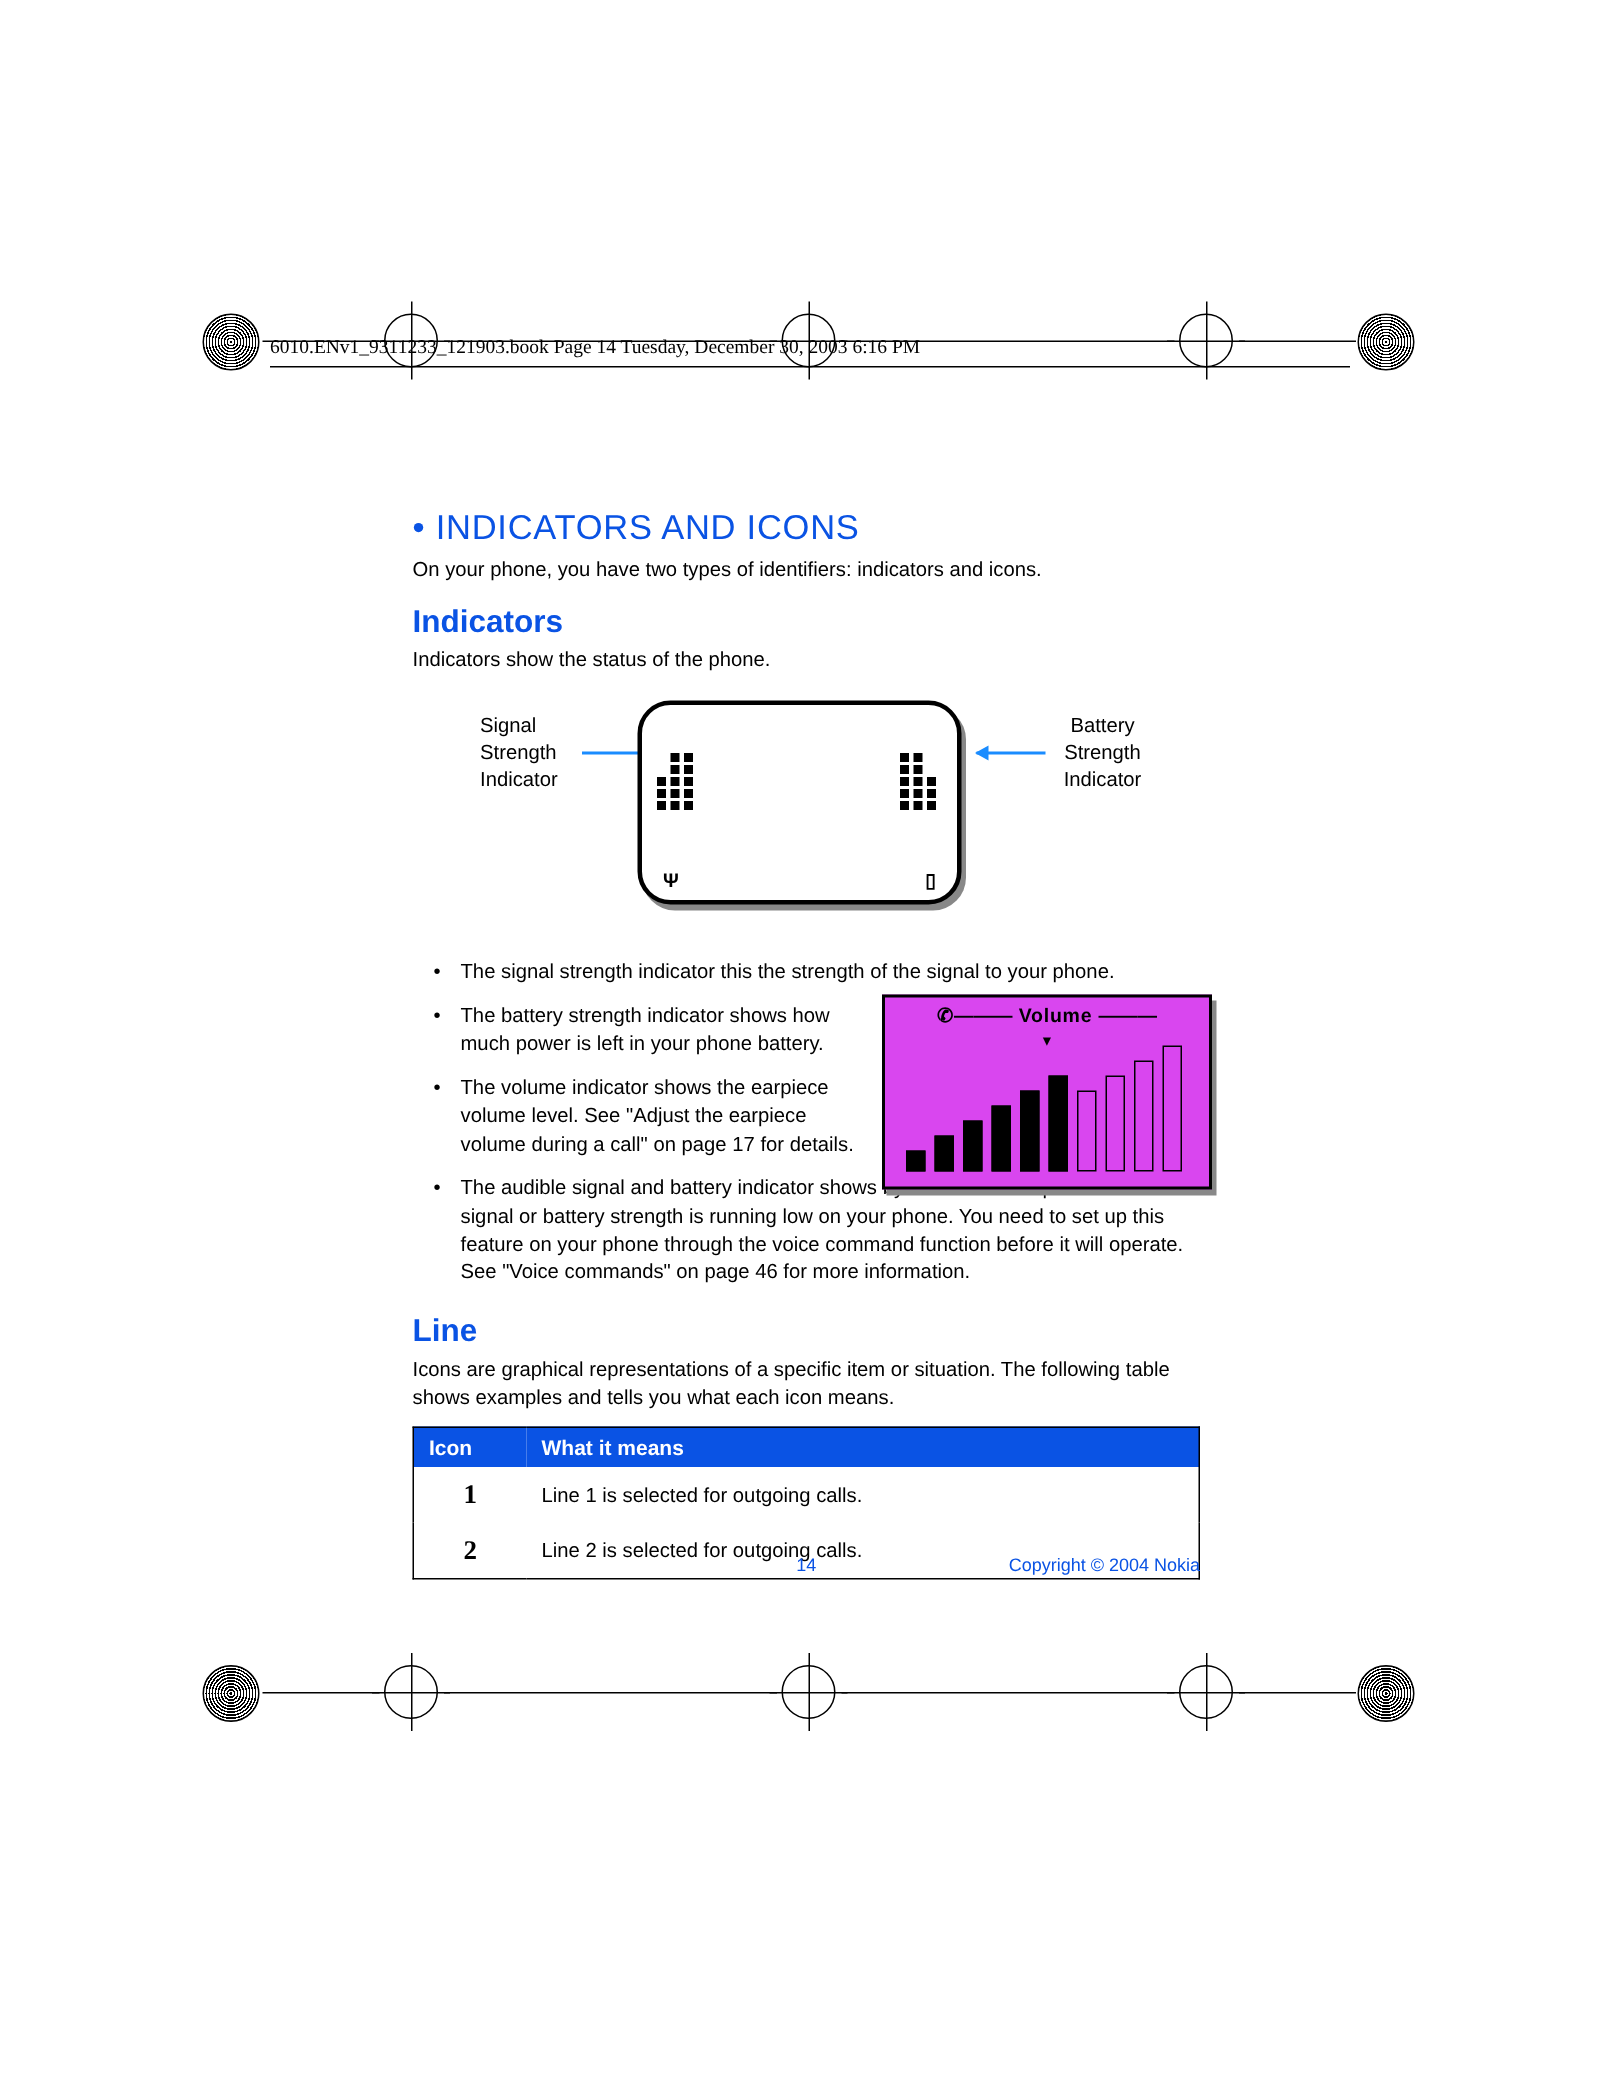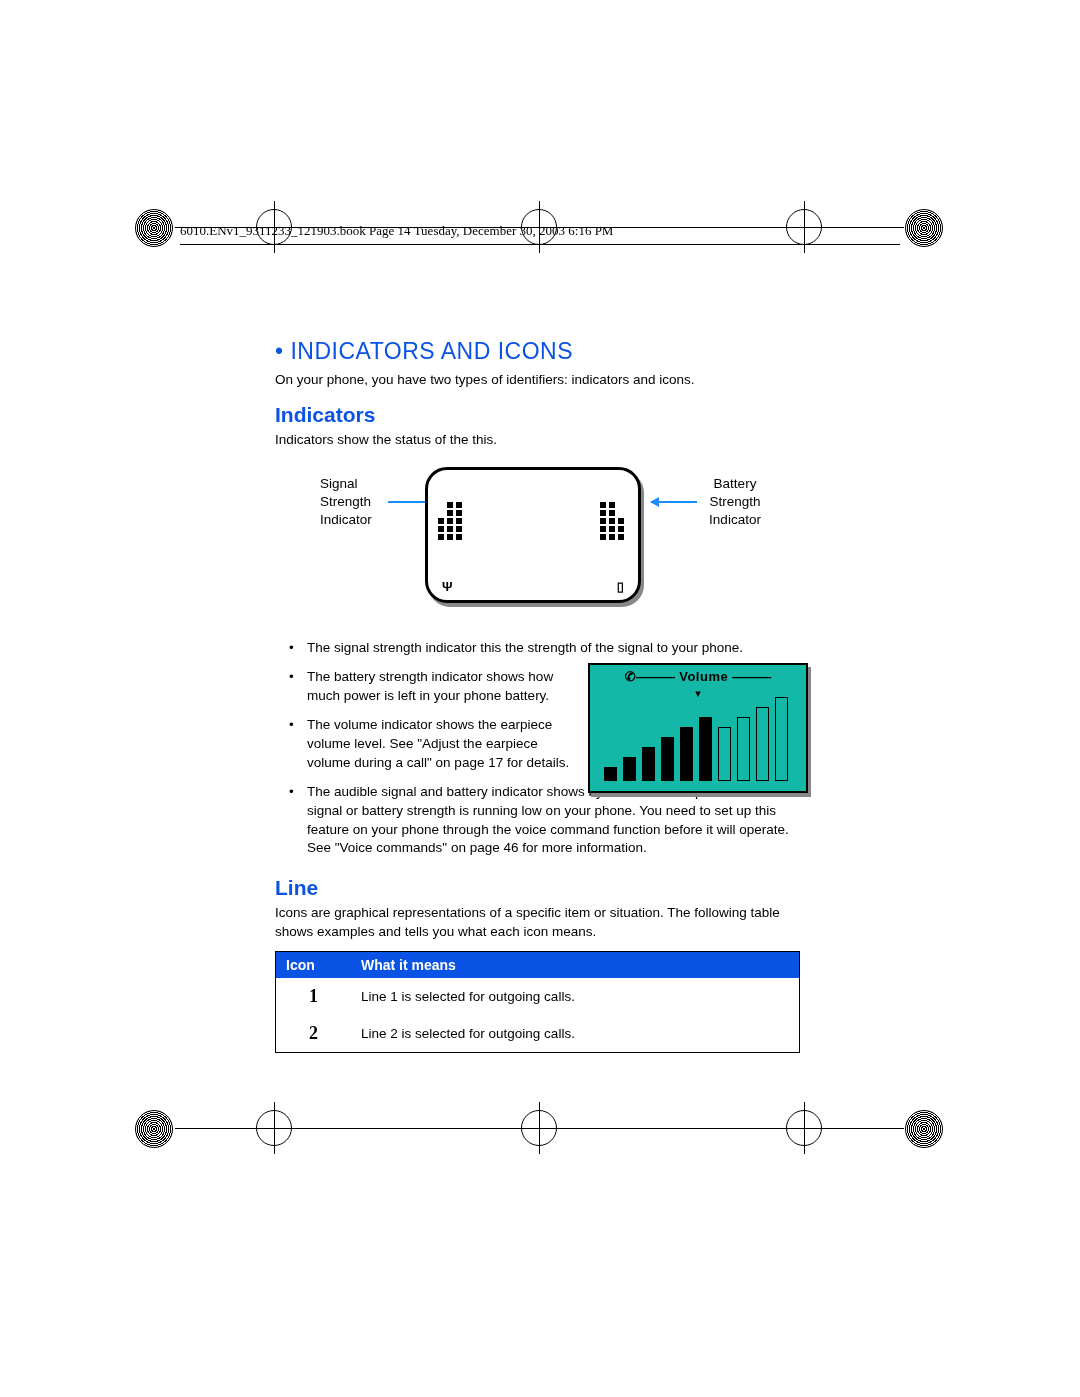--- a/index.html
+++ b/index.html
@@ -197,21 +197,21 @@
     position: relative;
   }
   .bullet-wrap .short { width: 270px; }
   .volume-box {
     position: absolute;
     right: -8px;
     top: -2px;
     width: 216px;
     height: 126px;
     border: 2px solid #000;
-    background: #14b8a6;
+    background: #d946ef;
     box-shadow: 3px 4px 0 #888;
   }
   .volume-title {
     position: absolute;
     top: 4px;
     left: 0; right: 0;
     text-align: center;
     font-weight: bold;
     font-size: 13px;
     letter-spacing: 0.5px;
@@ -320,21 +320,21 @@
   </div>
 
   <div class="header-line">6010.ENv1_9311233_121903.book  Page 14  Tuesday, December 30, 2003  6:16 PM</div>
   <div class="header-rule"></div>
 
   <div class="content">
     <h1 class="main-heading"> • INDICATORS AND ICONS</h1>
     <p class="intro">On your phone, you have two types of identifiers: indicators and icons.</p>
 
     <h2 class="sub-heading">Indicators</h2>
-    <p class="body-text">Indicators show the status of the this.</p>
+    <p class="body-text">Indicators show the status of the phone.</p>
 
     <div class="screen-diagram">
       <div class="label-left">
         <span>Signal</span><br>
         <span>Strength</span><br>
         <span>Indicator</span>
       </div>
       <div class="arrow-blue left"></div>
       <div class="screen-body">
         <div class="bars-group left">
@@ -431,14 +431,19 @@
         <td>Line 1 is selected for outgoing calls.</td>
       </tr>
       <tr class="bodyrow">
         <td>2</td>
         <td>Line 2 is selected for outgoing calls.</td>
       </tr>
     </tbody>
       </table>
   </div>
 
+  <div class="footer">
+    <span></span>
+    <span class="page-num">14</span>
+    <span>Copyright © 2004 Nokia</span>
+  </div>
 
 </div>
 
 </body></html>

